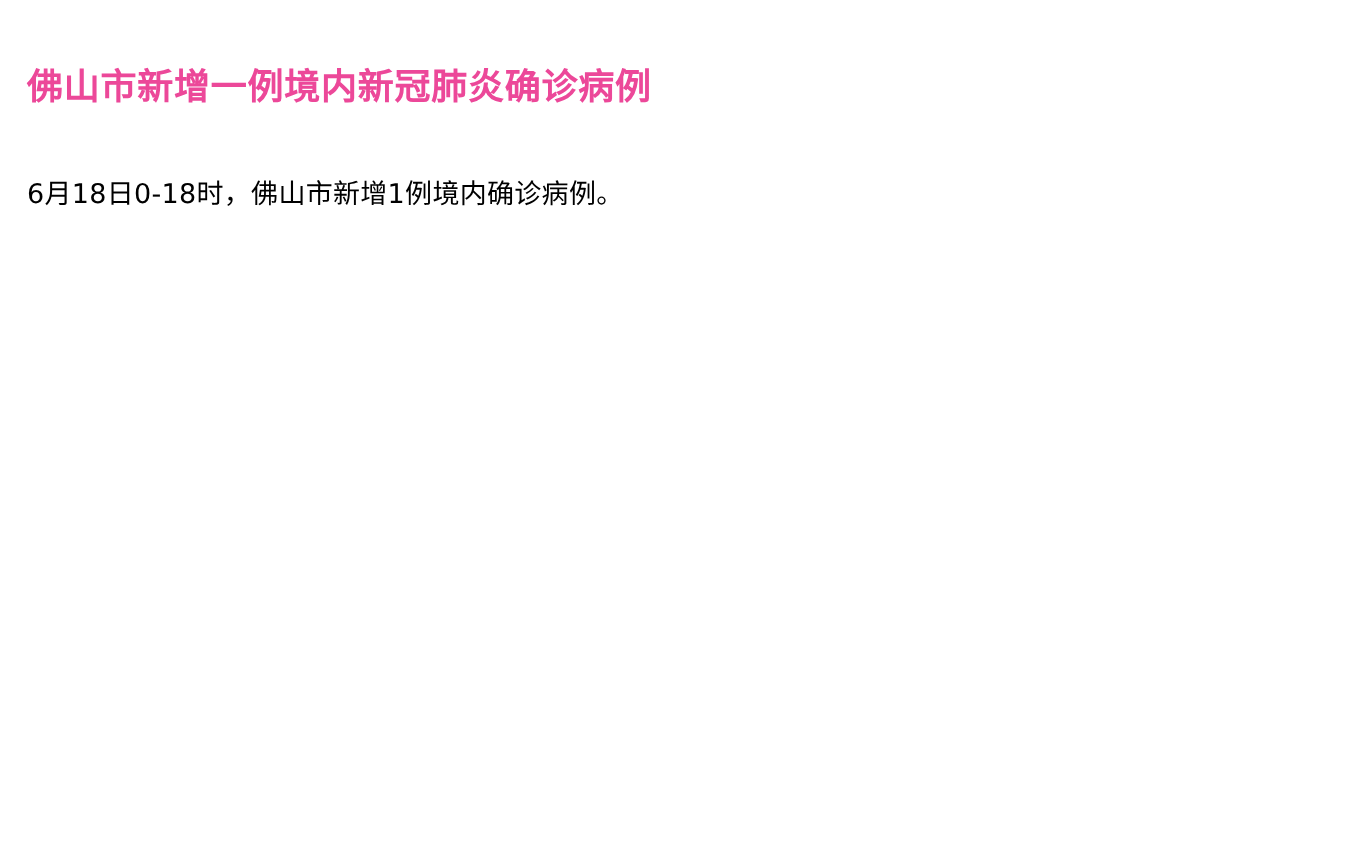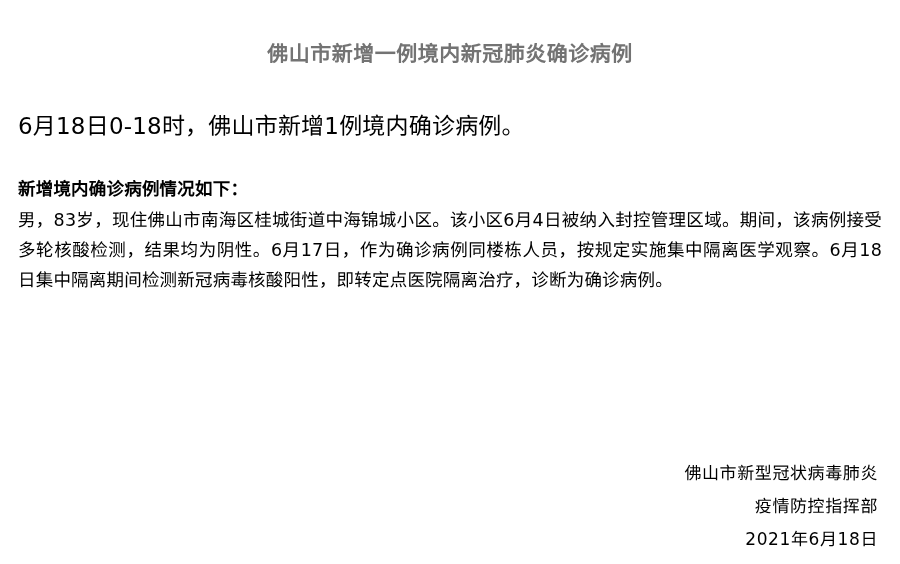--- a/index.html
+++ b/index.html
@@ -17,31 +17,30 @@
   }
   .page {
     position: relative;
     width: 900px;
     height: 564px;
     box-sizing: border-box;
     padding: 0 18px;
     background: #ffffff;
   }
   .title {
-    text-align: center;
-    color: #737373;
-    font-size: 21px;
+    color: #ec4899;
+    font-size: 24px;
     font-weight: bold;
     letter-spacing: 0.5px;
     padding-top: 26px;
     padding-bottom: 6px;
     line-height: 1.4;
   }
   .lead {
-    font-size: 23px;
+    font-size: 18px;
     line-height: 1.55;
     margin-top: 34px;
     letter-spacing: 0.2px;
   }
   .section {
     margin-top: 30px;
   }
   .section-heading {
     font-size: 17.5px;
     font-weight: bold;
@@ -74,27 +73,18 @@
 </style>
 </head>
 <body>
 
 <div class="page">
 
   <h1 class="title">佛山市新增一例境内新冠肺炎确诊病例</h1>
 
   <p class="lead">6月18日0-18时，佛山市新增1例境内确诊病例。</p>
 
-  <div class="section">
-    <div class="section-heading">新增境内确诊病例情况如下：</div>
-    <div class="section-body">男，83岁，现住佛山市南海区桂城街道中海锦城小区。该小区6月4日被纳入封控管理区域。期间，该病例接受多轮核酸检测，结果均为阴性。6月17日，作为确诊病例同楼栋人员，按规定实施集中隔离医学观察。6月18日集中隔离期间检测新冠病毒核酸阳性，即转定点医院隔离治疗，诊断为确诊病例。</div>
-  </div>
 
   <div class="section">
   </div>
 
-  <div class="signature">
-    <div>佛山市新型冠状病毒肺炎</div>
-    <div>疫情防控指挥部</div>
-    <div>2021年6月18日</div>
-  </div>
 
 </div>
 
 </body></html>

